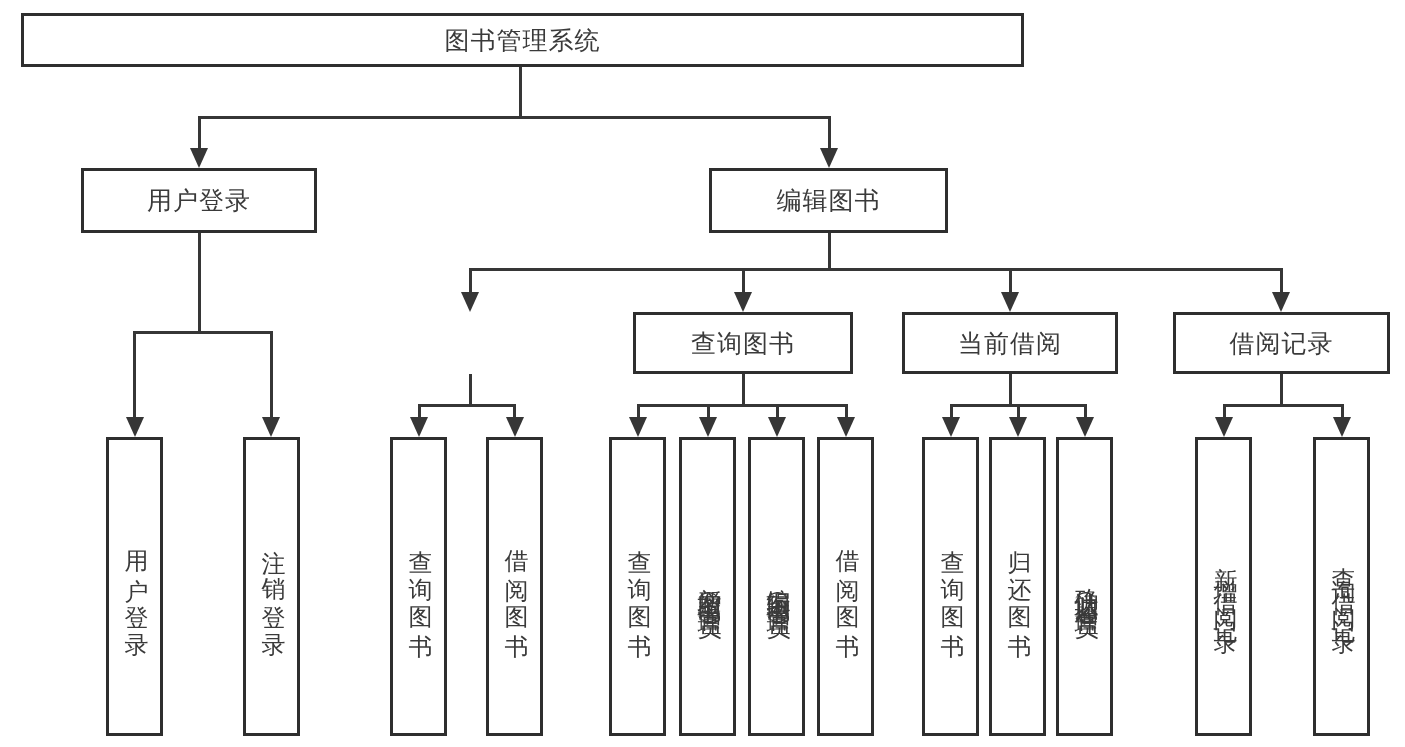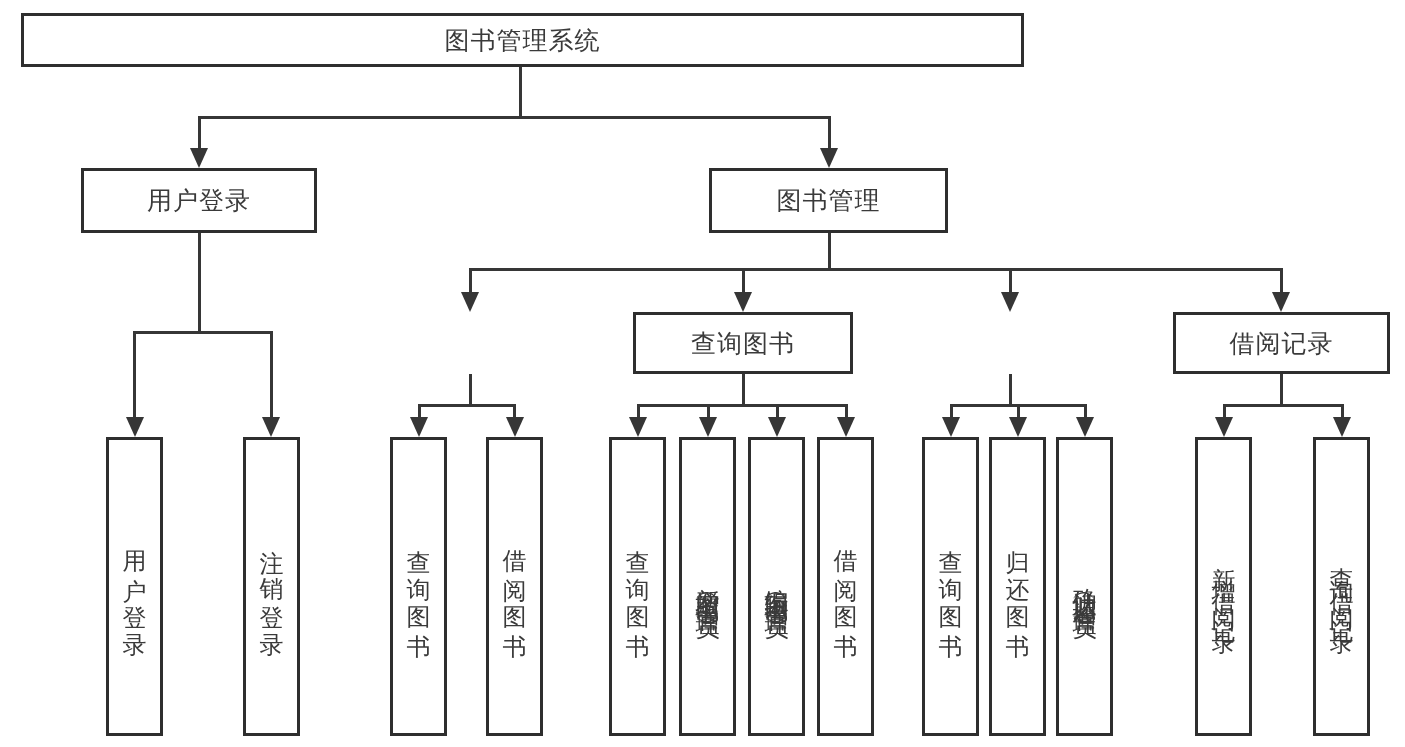--- a/index.html
+++ b/index.html
@@ -1,18 +1,18 @@
 <!DOCTYPE html>
 <html><head>
 <meta charset="utf-8">
 <style>
   html,body{margin:0;padding:0;background:#ffffff;}
   .stage{
     position:relative;width:1405px;height:747px;background:#ffffff;overflow:hidden;
-    font-family:Liberation Serif, serif;color:#333333;
+    font-family:Liberation Mono, monospace;color:#333333;
   }
   
   .node{
     position:absolute;box-sizing:border-box;background:#ffffff;
     border:3px solid #2e2e2e;display:flex;align-items:center;justify-content:center;
     font-size:25px;letter-spacing:1px;color:#3a3a3a;white-space:nowrap;
   }
   .leaf{
     position:absolute;box-sizing:border-box;background:#ffffff;
     border:3px solid #2e2e2e;display:flex;align-items:center;justify-content:center;
@@ -46,41 +46,42 @@
   <div class="node" style="left:21px;top:13px;width:1003px;height:54px;">图书管理系统</div>
 
   <div class="vl" style="left:519px;top:67px;height:50px;"></div>
   <div class="hl" style="left:198px;top:116px;width:633px;"></div>
   <div class="vl" style="left:198px;top:116px;height:36px;"></div>
   <div class="ah" style="left:190px;top:148px;"></div>
   <div class="vl" style="left:828px;top:116px;height:36px;"></div>
   <div class="ah" style="left:820px;top:148px;"></div>
 
   <div class="node" style="left:81px;top:168px;width:236px;height:65px;">用户登录</div>
-  <div class="node" style="left:709px;top:168px;width:239px;height:65px;">图书管理</div>
+  <div class="node" style="left:709px;top:168px;width:239px;height:65px;">编辑图书</div>
 
   <div class="vl" style="left:198px;top:233px;height:100px;"></div>
   <div class="hl" style="left:133px;top:331px;width:140px;"></div>
   <div class="vl" style="left:133px;top:331px;height:86px;"></div>
   <div class="ah" style="left:126px;top:417px;"></div>
   <div class="vl" style="left:270px;top:331px;height:86px;"></div>
   <div class="ah" style="left:262px;top:417px;"></div>
 
   <div class="vl" style="left:828px;top:233px;height:38px;"></div>
   <div class="hl" style="left:469px;top:268px;width:813px;"></div>
   <div class="vl" style="left:469px;top:268px;height:26px;"></div>
   <div class="ah" style="left:461px;top:292px;"></div>
   <div class="vl" style="left:742px;top:268px;height:26px;"></div>
   <div class="ah" style="left:734px;top:292px;"></div>
   <div class="vl" style="left:1009px;top:268px;height:26px;"></div>
   <div class="ah" style="left:1001px;top:292px;"></div>
   <div class="vl" style="left:1280px;top:268px;height:26px;"></div>
   <div class="ah" style="left:1272px;top:292px;"></div>
 
   <div class="node" style="left:633px;top:312px;width:220px;height:62px;">查询图书</div>
+  <div class="node" style="left:902px;top:312px;width:216px;height:62px;">当前借阅</div>
   <div class="node" style="left:1173px;top:312px;width:217px;height:62px;">借阅记录</div>
 
   <div class="vl" style="left:469px;top:374px;height:33px;"></div>
   <div class="hl" style="left:418px;top:404px;width:98px;"></div>
   <div class="vl" style="left:418px;top:404px;height:15px;"></div>
   <div class="ah" style="left:410px;top:417px;"></div>
   <div class="vl" style="left:513px;top:404px;height:15px;"></div>
   <div class="ah" style="left:506px;top:417px;"></div>
 
   <div class="vl" style="left:742px;top:374px;height:33px;"></div>

